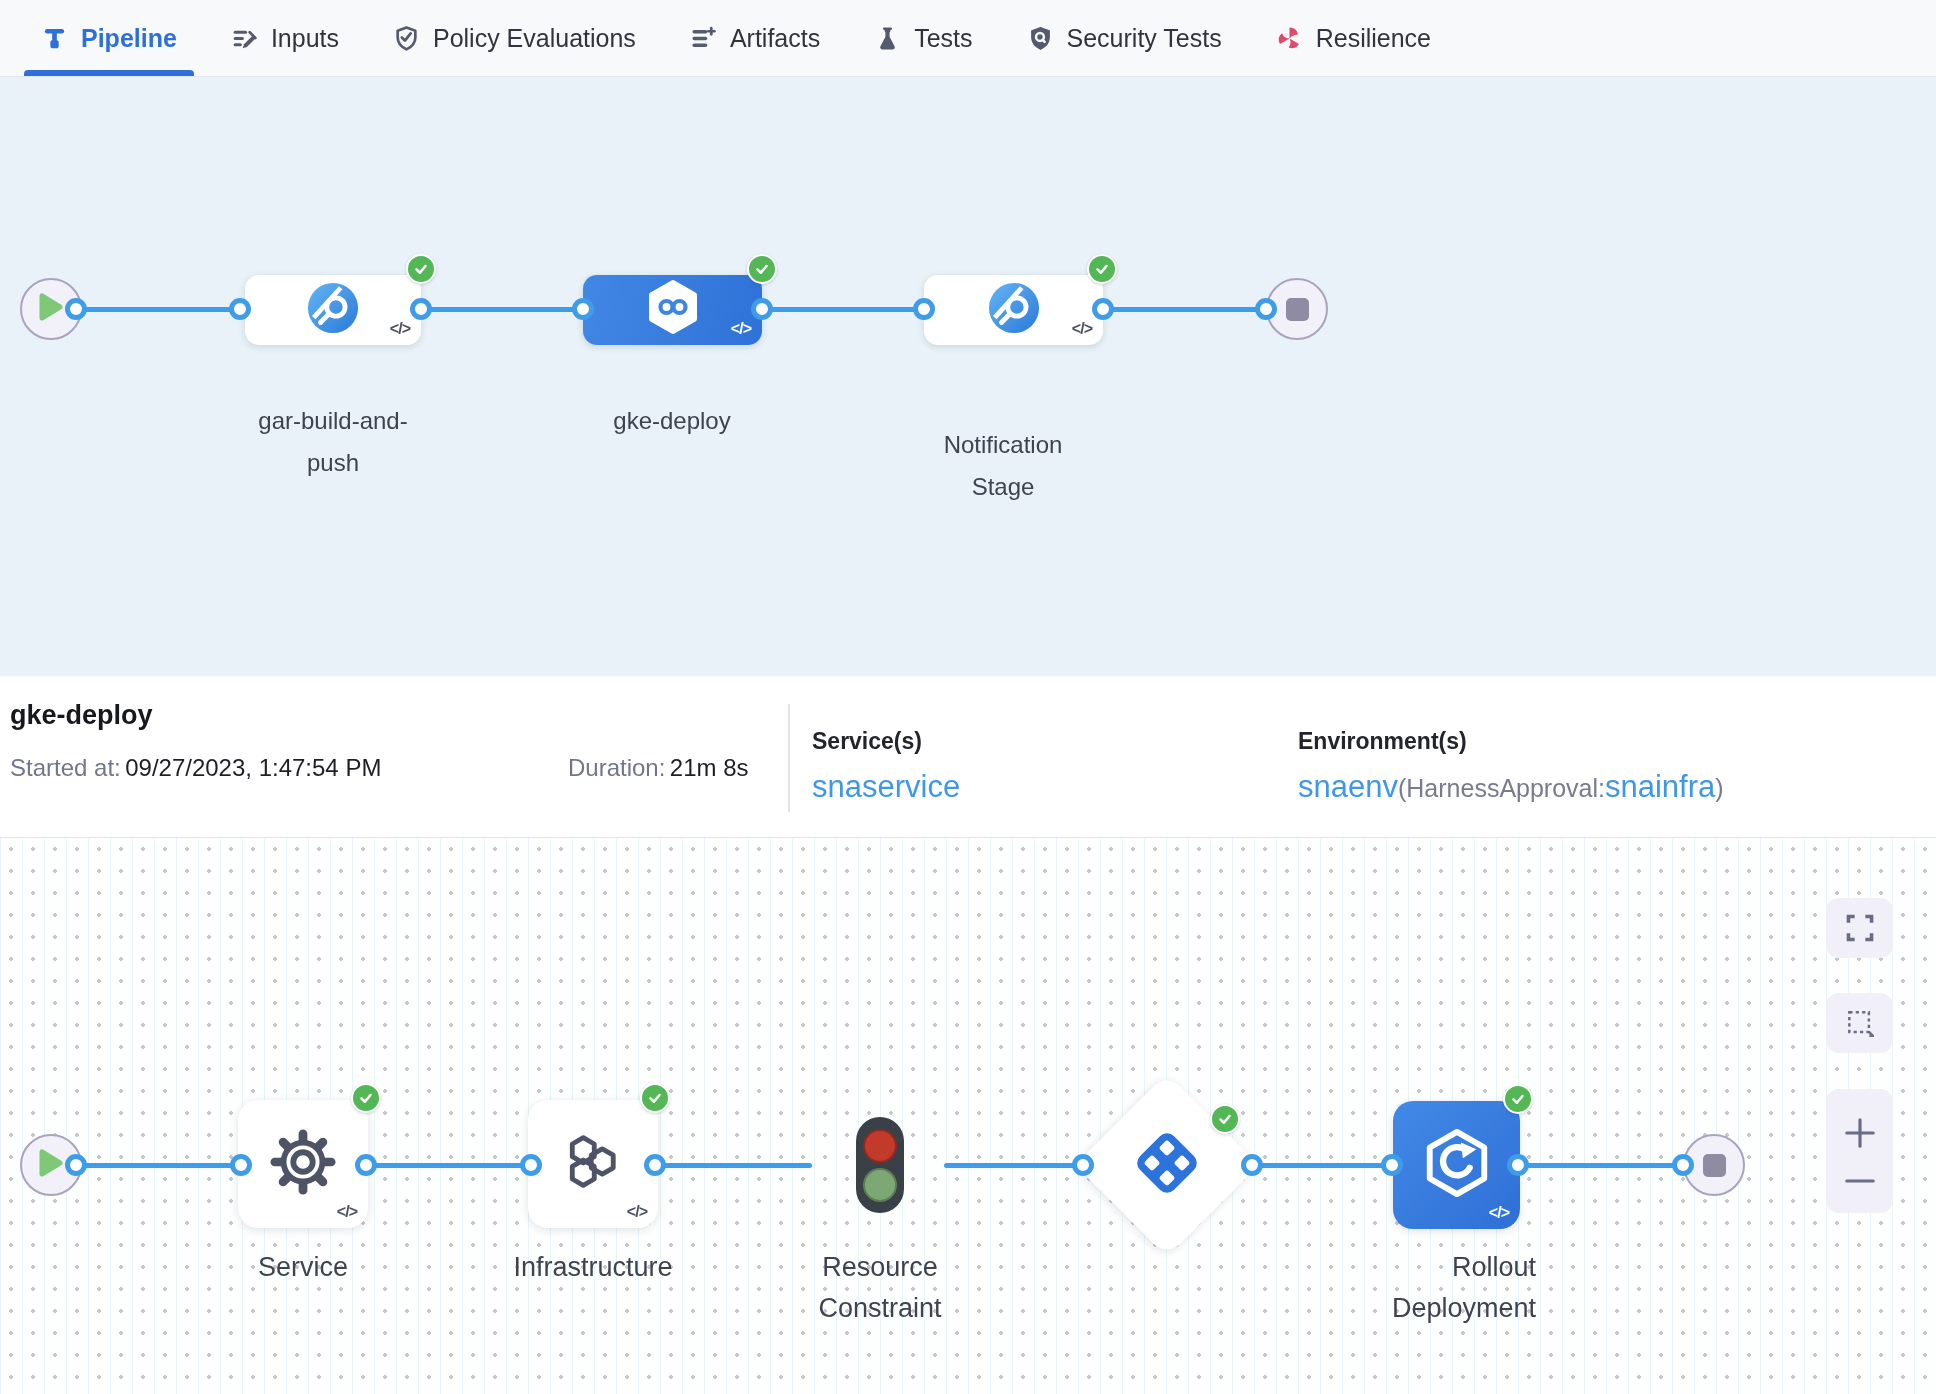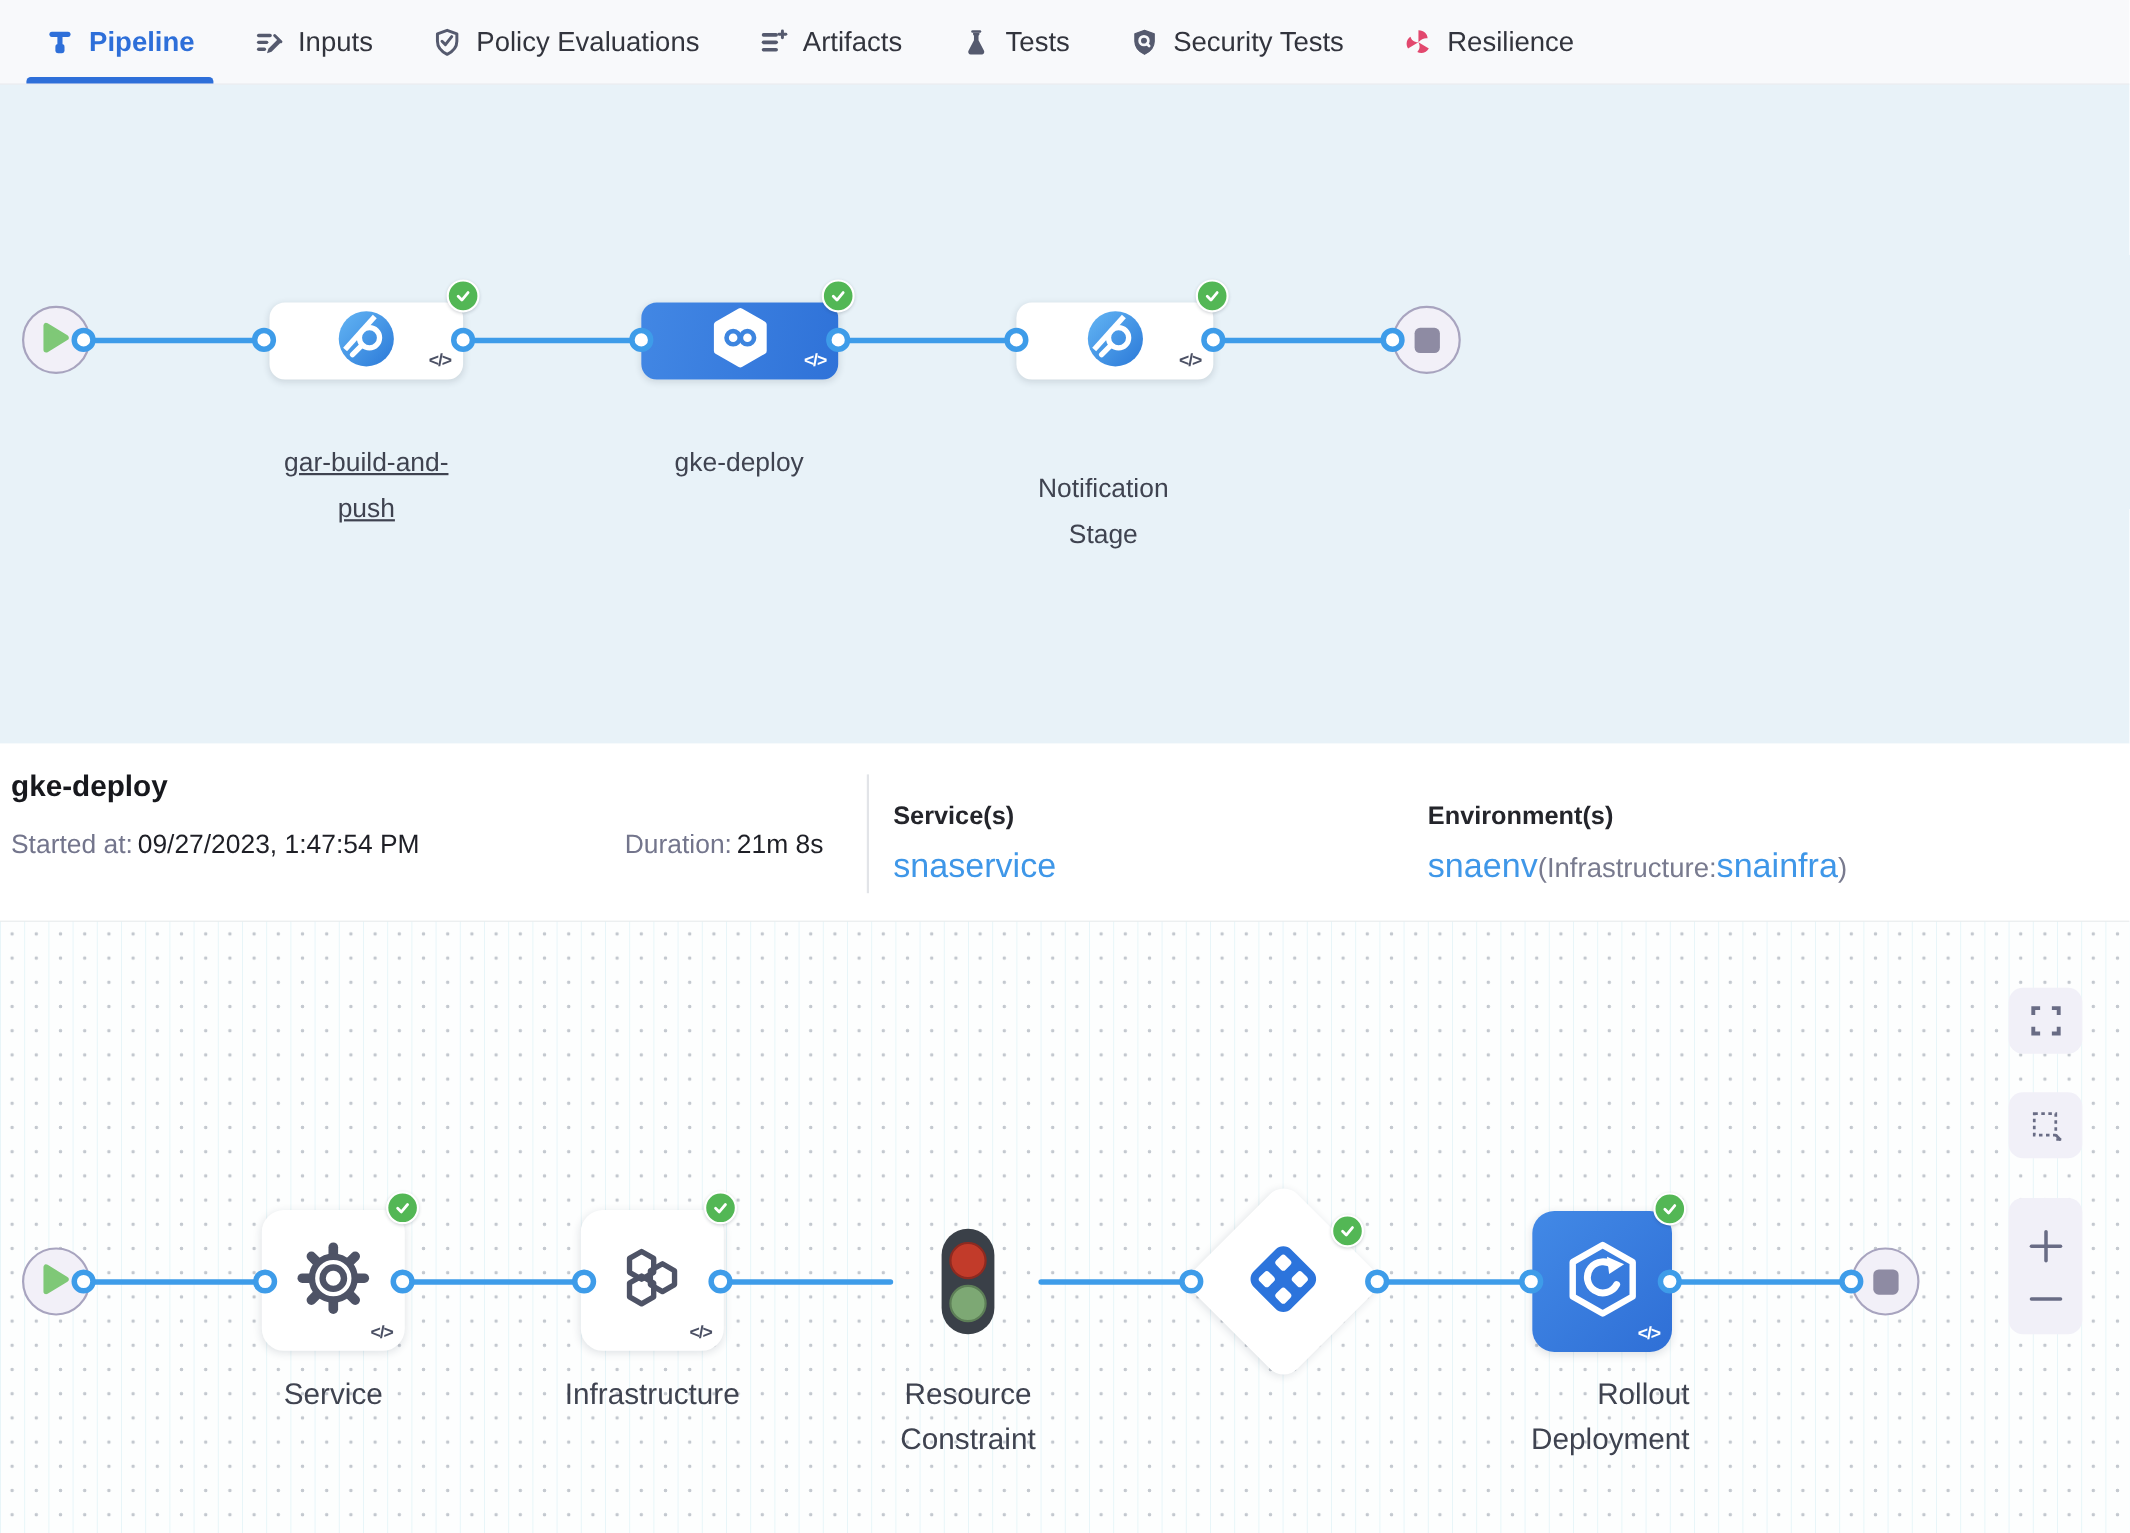--- a/index.html
+++ b/index.html
@@ -248,21 +248,21 @@
 
   <div class="port" style="left:65px;top:221px;"></div>
   <div class="port" style="left:229px;top:221px;"></div>
   <div class="port" style="left:410px;top:221px;"></div>
   <div class="port" style="left:572px;top:221px;"></div>
   <div class="port" style="left:751px;top:221px;"></div>
   <div class="port" style="left:913px;top:221px;"></div>
   <div class="port" style="left:1092px;top:221px;"></div>
   <div class="port" style="left:1255px;top:221px;"></div>
 
-  <div class="graph-label" style="left:233px;top:323px;width:200px;text-decoration:underline;">gar-build-and-push</div>
+  <div class="graph-label" style="left:233px;top:323px;width:200px;">gar-build-and-push</div>
   <div class="graph-label" style="left:572px;top:323px;width:200px;">gke-deploy</div>
   <div class="graph-label" style="left:913px;top:323px;width:180px;margin-top:24px;">Notification Stage</div>
 </div>
 
 <div class="details">
   <div class="title">gke-deploy</div>
   <div style="position:absolute;left:10px;top:78px;">
     <span class="meta-label">Started at:</span>
     <span class="meta-value">09/27/2023, 1:47:54 PM</span>
   </div>
@@ -273,21 +273,21 @@
   <div class="vdivider"></div>
   <div style="position:absolute;left:812px;top:52px;">
     <div class="col-label">Service(s)</div>
     <div style="margin-top:14px;">
       <span class="link">snaservice</span>
     </div>
   </div>
   <div style="position:absolute;left:1298px;top:52px;">
     <div class="col-label">Environment(s)</div>
     <div style="margin-top:14px;">
-      <span class="link">snaenv</span><span class="paren">(Infrastructure:</span><span class="link">snainfra</span><span class="paren">)</span>
+      <span class="link">snaenv</span><span class="paren">(HarnessApproval:</span><span class="link">snainfra</span><span class="paren">)</span>
     </div>
   </div>
 </div>
 
 <div class="exec-graph">
 
   <div class="edge" style="left:76px;top:325px;width:165px;"></div>
   <div class="edge" style="left:366px;top:325px;width:165px;"></div>
   <div class="edge" style="left:655px;top:325px;width:157px;"></div>
   <div class="edge" style="left:944px;top:325px;width:139px;"></div>

